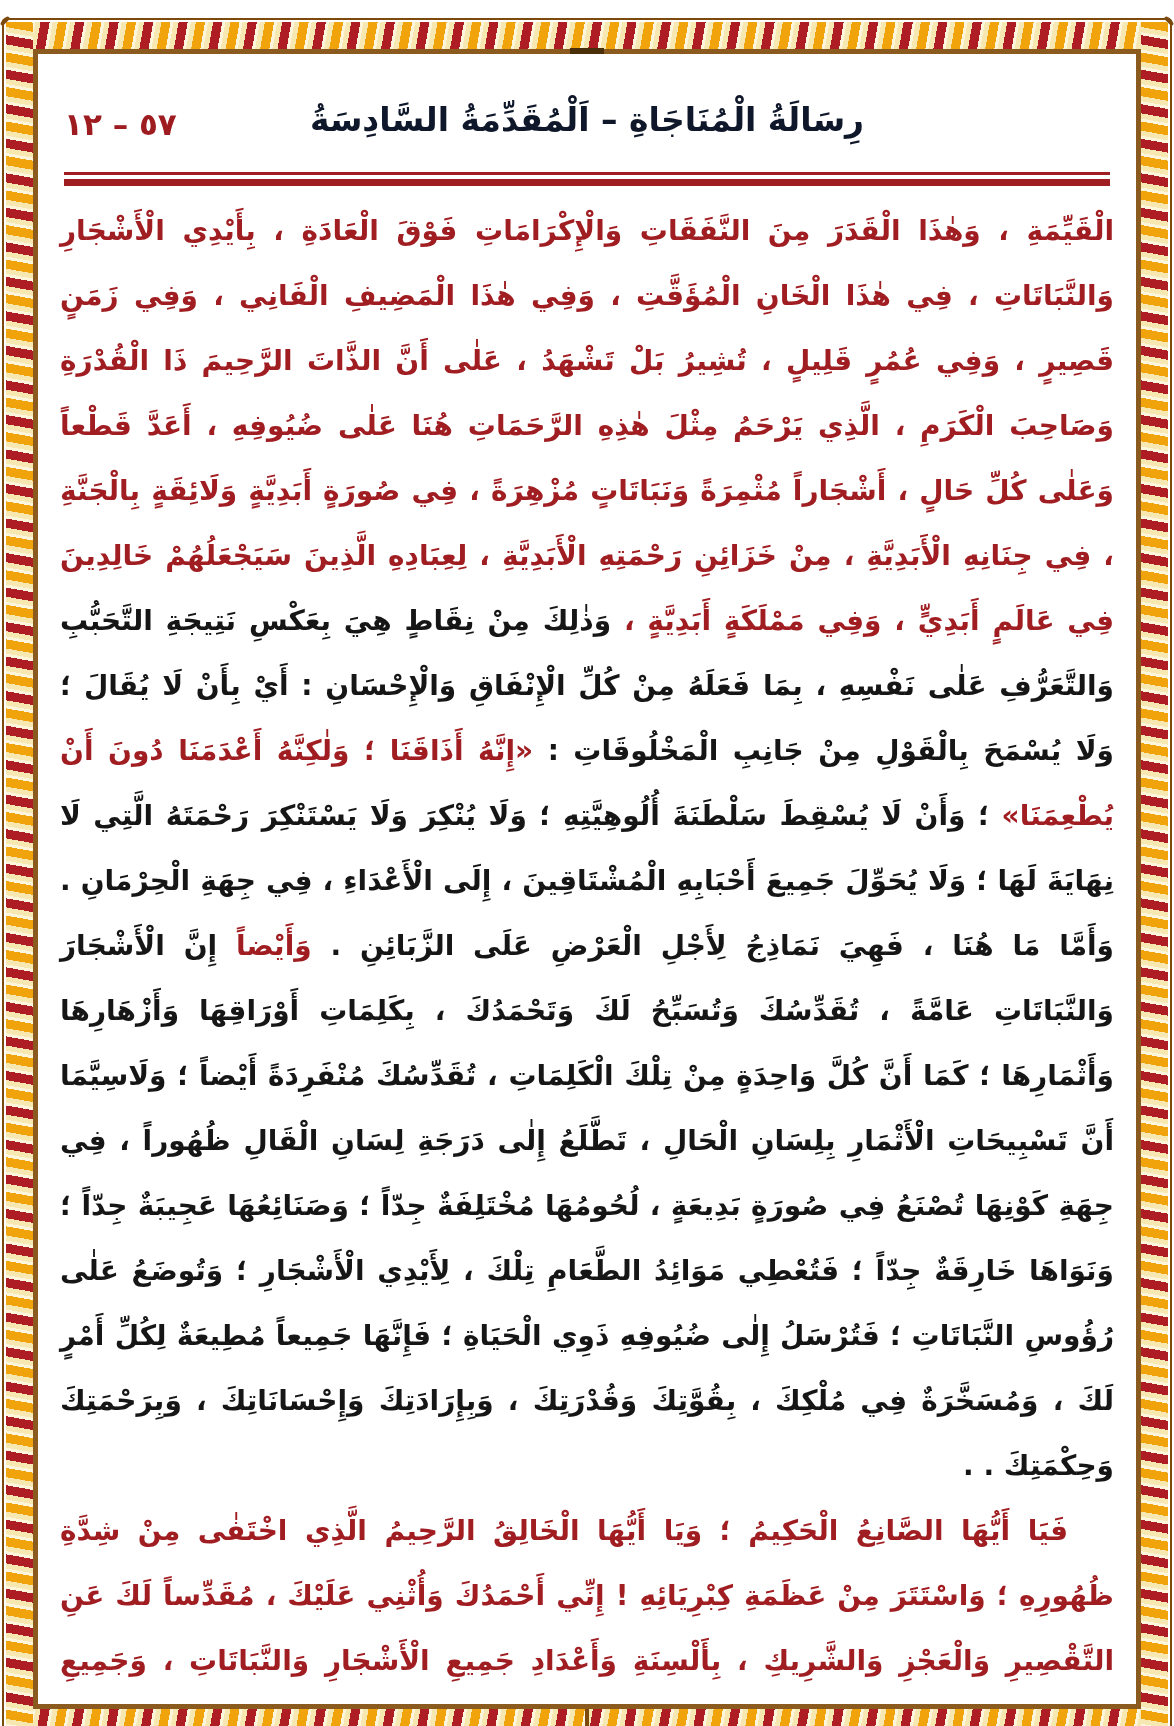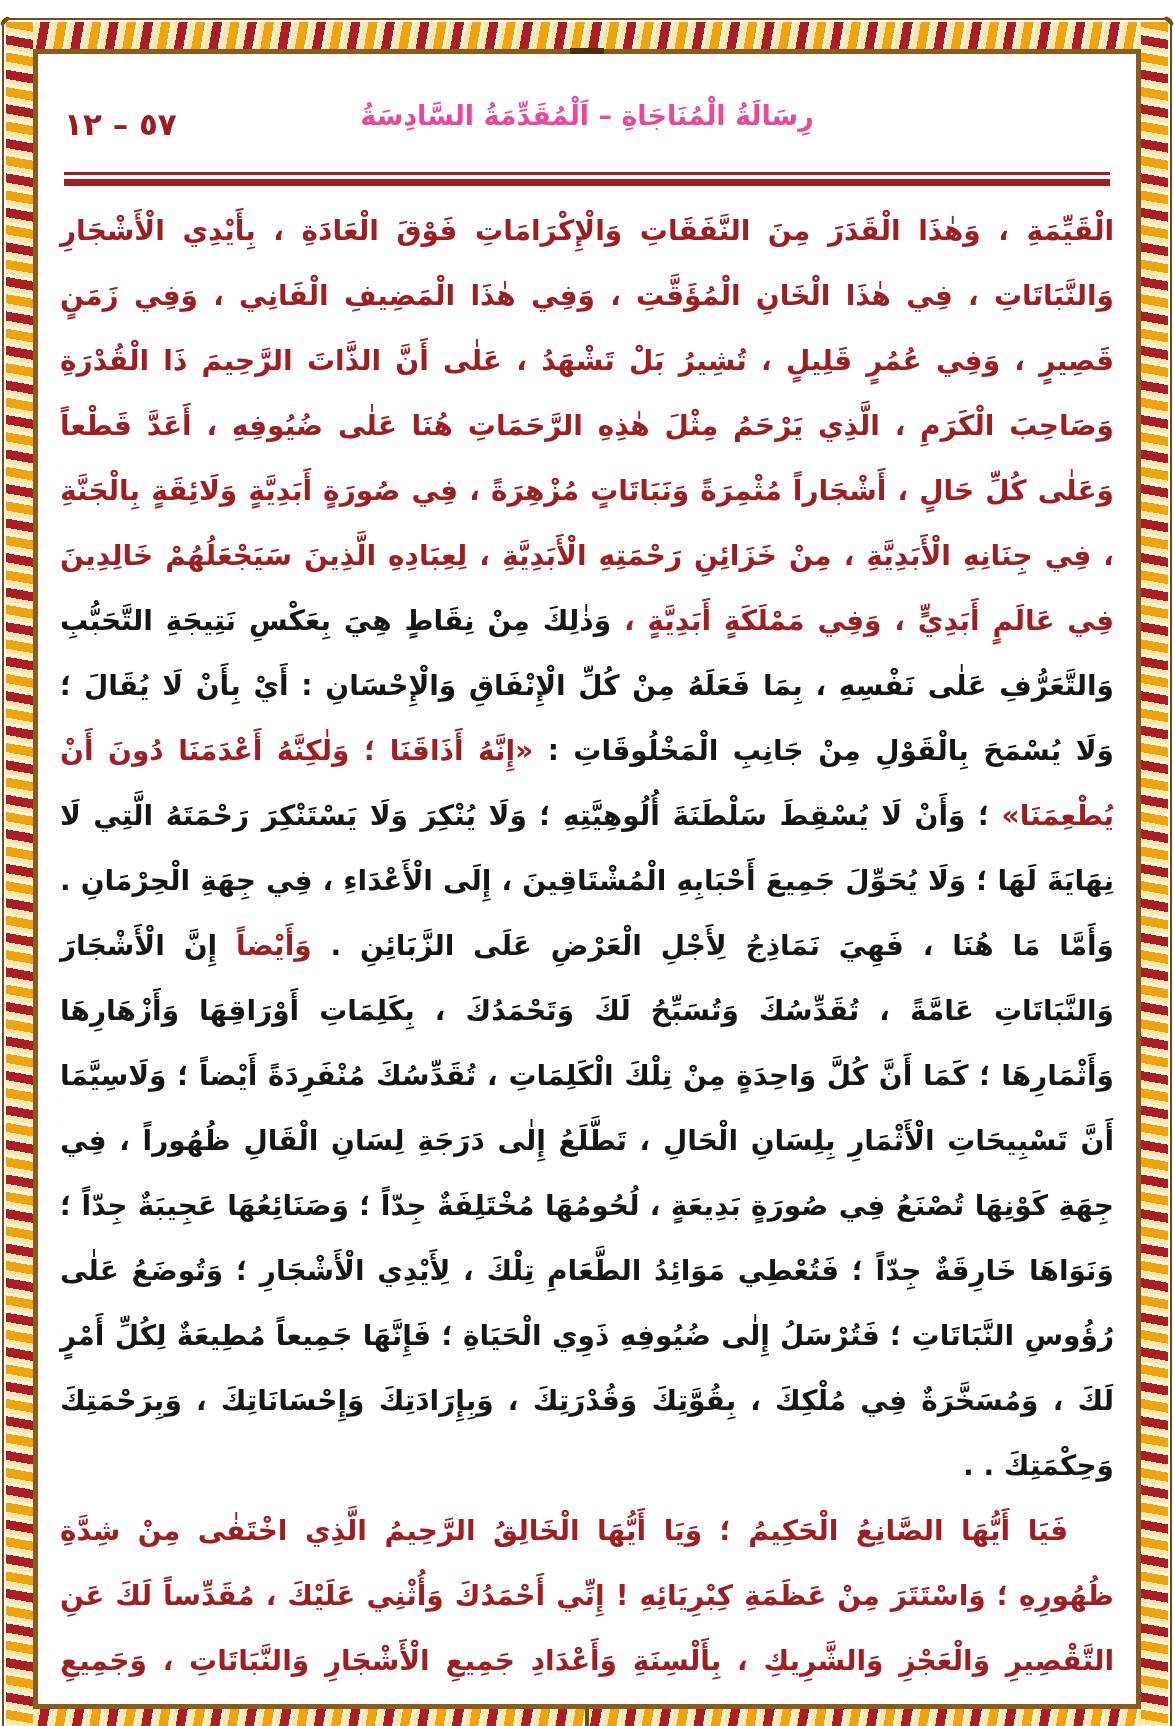--- a/index.html
+++ b/index.html
@@ -37,21 +37,21 @@
     width:4px;height:27px;background:#7d4a0e;}
   
   .content{
     position:absolute;inset:42px 50px 44px 50px;
     direction:rtl;
     overflow:hidden;
   }
   .header{position:relative;height:86px;margin-top:16px;}
   .title{
     text-align:center;padding-top:26px;
-    font-size:27px;font-weight:bold;color:#ec4899;
+    font-size:33px;font-weight:bold;color:#0f172a;
   }
   .page-number{
     position:absolute;left:14px;top:32px;
     direction:ltr;unicode-bidi:isolate;
     font-size:31px;font-weight:bold;color:#9e1b20;letter-spacing:3px;
   }
   .rule{margin:12px 14px 0 14px;}
   .rule-thin{height:3px;background:#a01d22;}
   .rule-thick{height:7px;background:#a01d22;margin-top:4px;}
   .body{

